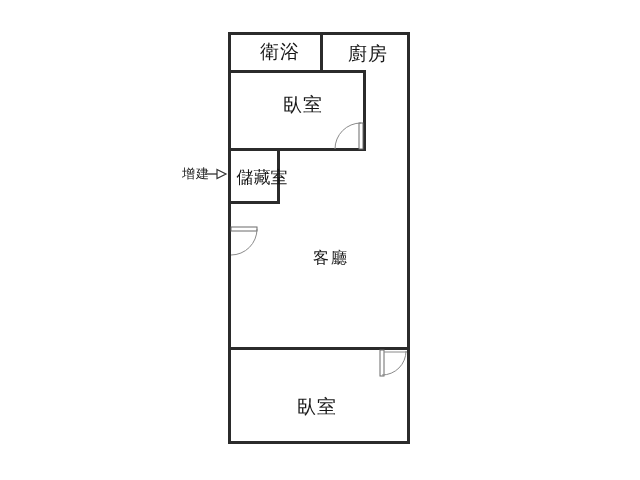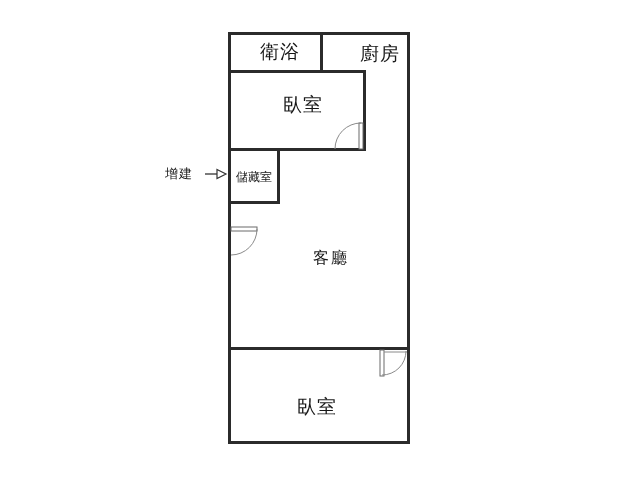--- a/index.html
+++ b/index.html
@@ -22,26 +22,26 @@
   }
   .room-label {
     position: absolute;
     transform: translate(-50%, -50%);
     color: #161616;
     white-space: nowrap;
     letter-spacing: 1px;
     line-height: 1;
   }
   .lbl-bathroom       { left: 280px; top: 51px;  font-size: 19px; }
-  .lbl-kitchen        { left: 380px; top: 53px;  font-size: 19px; }
+  .lbl-kitchen        { left: 368px; top: 53px;  font-size: 19px; }
   .lbl-bedroom-top    { left: 303px; top: 104px; font-size: 19px; }
-  .lbl-storage        { left: 254px; top: 177px; font-size: 12px; letter-spacing: 0; }
+  .lbl-storage        { left: 262px; top: 177px; font-size: 17px; letter-spacing: 0; }
   .lbl-living         { left: 331px; top: 258px; font-size: 16px; letter-spacing: 2px; }
   .lbl-bedroom-bottom { left: 317px; top: 406px; font-size: 19px; }
-  .lbl-extension      { left: 179px; top: 173px; font-size: 13px; letter-spacing: 1px; }
+  .lbl-extension      { left: 196px; top: 173px; font-size: 13px; letter-spacing: 1px; }
 </style>
 </head>
 <body>
 
 <div class="stage">
 
   <svg class="plan-svg" width="640" height="480" viewBox="0 0 640 480">
 
     <g fill="#2b2b2b" stroke="none">
       <rect x="228" y="32" width="182" height="3"></rect>

